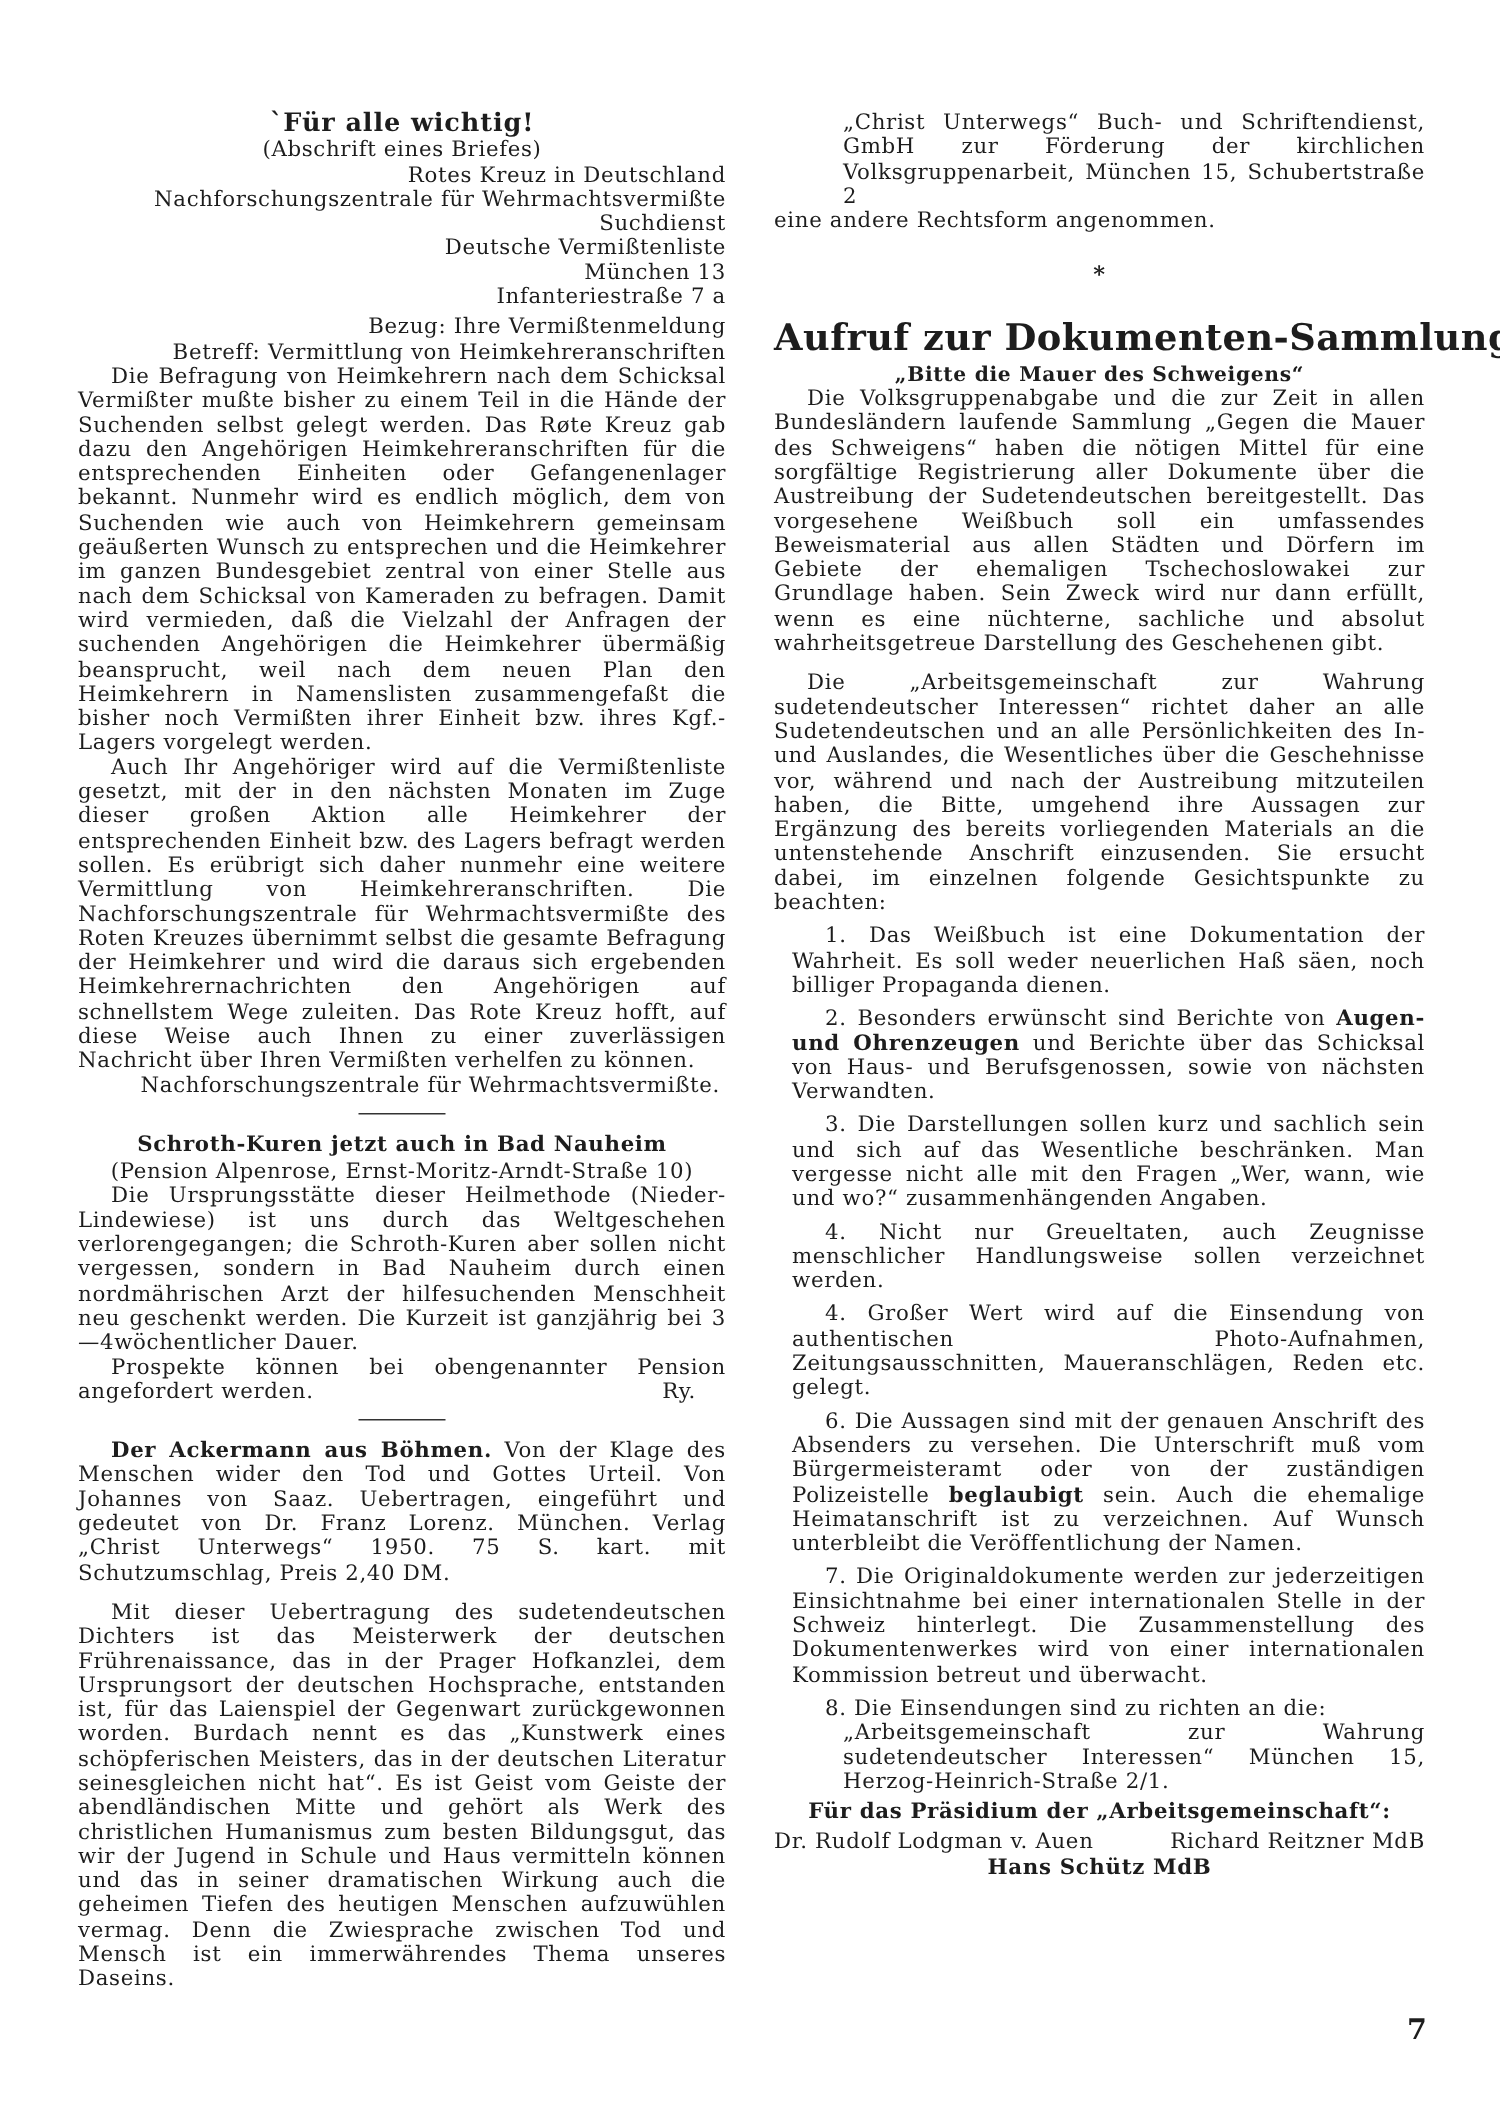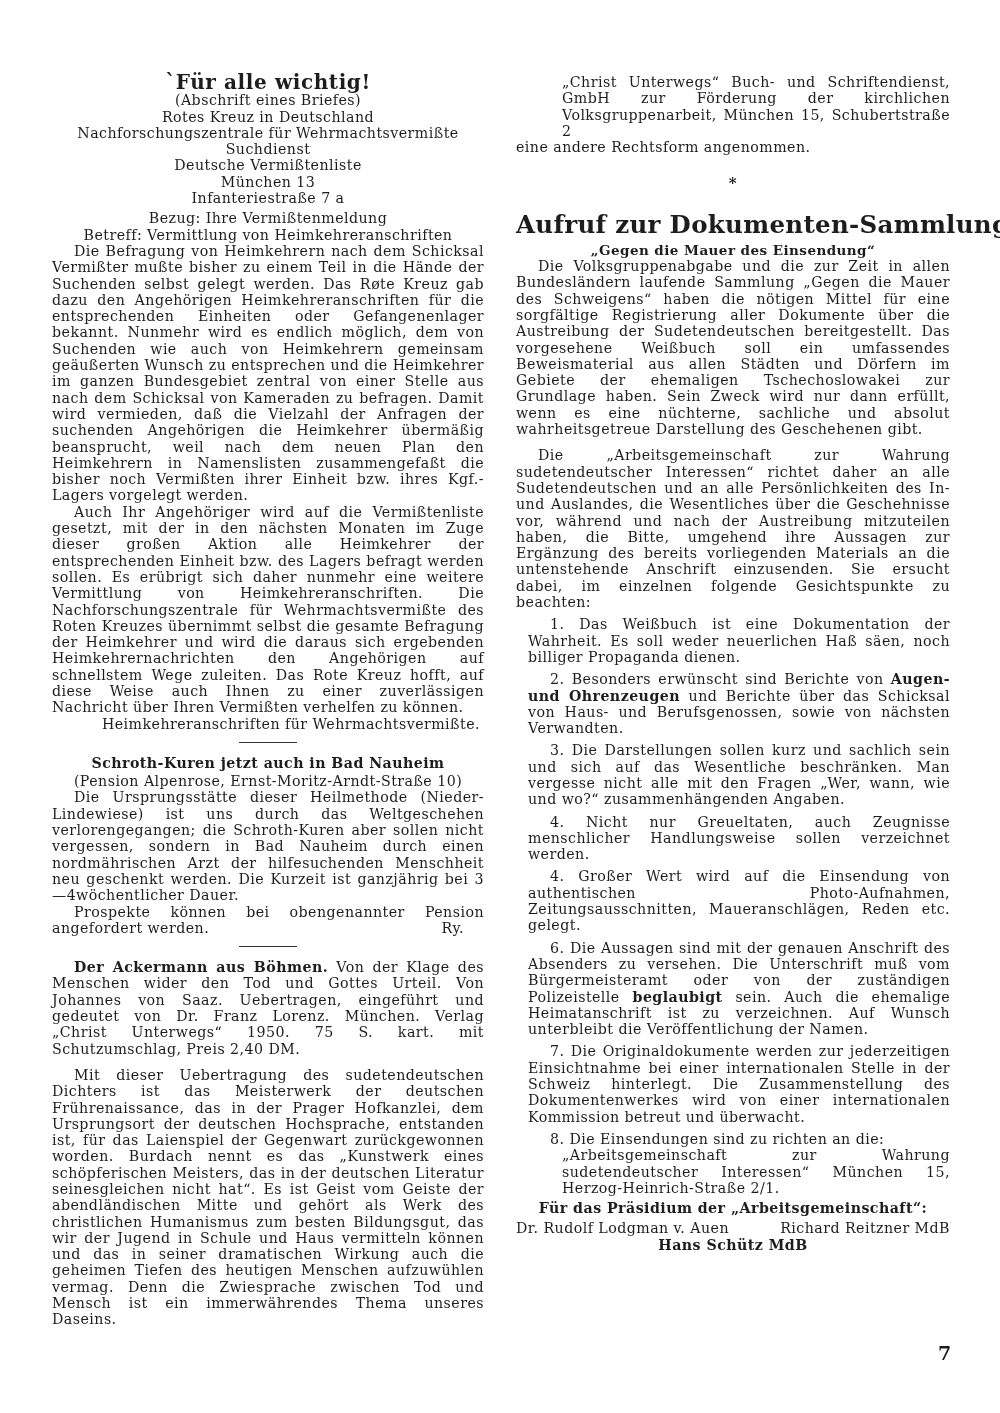--- a/index.html
+++ b/index.html
@@ -7,23 +7,23 @@
     width: 1000px; height: 1413px; background: #ffffff; color: #1d1d1d;
     font-family: "DejaVu Serif", "Liberation Serif", serif;
     position: relative; overflow: hidden;
   }
   .col { position: absolute; top: 74px; font-size: 14.2px; line-height: 16.3px; letter-spacing: 0.45px; }
   .col.left { left: 52px; width: 432px; }
   .col.right { left: 516px; width: 434px; }
   p { margin: 0; text-align: justify; }
   .ind { text-indent: 22px; }
   .center { text-align: center; font-weight: bold; }
-  .h-main { font-weight: bold; font-size: 20px; text-align: center; letter-spacing: 0.6px; margin-bottom: 2px; }
+  .h-main { font-weight: bold; font-size: 17px; text-align: center; letter-spacing: 0.6px; margin-bottom: 2px; }
   .h-sub { text-align: center; }
-  .addr { text-align: center; }
+  .addr { text-align: right; }
   .gap-s { margin-top: 4px; }
   .gap-m { margin-top: 10px; }
   .rule { width: 58px; height: 1px; background: #333; margin: 10px auto 12px auto; }
   .h-sec { font-weight: bold; text-align: center; font-size: 14.2px; margin-bottom: 2px; }
   .b { font-weight: bold; }
   .indent-block { padding-left: 46px; }
   .spaced { letter-spacing: 5px; }
   .star { text-align: center; font-weight: bold; font-size: 15px; margin: 20px 0 18px 0; }
   .h-big { font-weight: bold; font-size: 24.5px; line-height: 30px; letter-spacing: 0.3px; text-align: left; margin-bottom: 2px; white-space: nowrap; }
   .h-quote { font-weight: bold; text-align: center; font-size: 13.5px; }
@@ -44,21 +44,21 @@
       <div>Nachforschungszentrale für Wehrmachtsvermißte</div>
       <div>Suchdienst</div>
       <div>Deutsche Vermißtenliste</div>
       <div>München 13</div>
       <div>Infanteriestraße 7 a</div>
     </div>
     <div class="addr gap-s">Bezug: Ihre Vermißtenmeldung</div>
     <div class="addr">Betreff: Vermittlung von Heimkehreranschriften</div>
     <p class="ind">Die Befragung von Heimkehrern nach dem Schicksal Vermißter mußte bisher zu einem Teil in die Hände der Suchenden selbst gelegt werden. Das Røte Kreuz gab dazu den Angehörigen Heimkehreranschriften für die entsprechenden Einheiten oder Gefangenenlager bekannt. Nunmehr wird es endlich möglich, dem von Suchenden wie auch von Heimkehrern gemeinsam geäußerten Wunsch zu entsprechen und die Heimkehrer im ganzen Bundesgebiet zentral von einer Stelle aus nach dem Schicksal von Kameraden zu befragen. Damit wird vermieden, daß die Vielzahl der Anfragen der suchenden Angehörigen die Heimkehrer übermäßig beansprucht, weil nach dem neuen Plan den Heimkehrern in Namenslisten zusammengefaßt die bisher noch Vermißten ihrer Einheit bzw. ihres Kgf.-Lagers vorgelegt werden.</p>
     <p class="ind">Auch Ihr Angehöriger wird auf die Vermißtenliste gesetzt, mit der in den nächsten Monaten im Zuge dieser großen Aktion alle Heimkehrer der entsprechenden Einheit bzw. des Lagers befragt werden sollen. Es erübrigt sich daher nunmehr eine weitere Vermittlung von Heimkehreranschriften. Die Nachforschungszentrale für Wehrmachtsvermißte des Roten Kreuzes übernimmt selbst die gesamte Befragung der Heimkehrer und wird die daraus sich ergebenden Heimkehrernachrichten den Angehörigen auf schnellstem Wege zuleiten. Das Rote Kreuz hofft, auf diese Weise auch Ihnen zu einer zuverlässigen Nachricht über Ihren Vermißten verhelfen zu können.</p>
-    <div style="text-align:right;padding-right:4px;">Heimkehreranschriften für Wehrmachtsvermißte.</div>
+    <div style="text-align:right;padding-right:4px;">Nachforschungszentrale für Wehrmachtsvermißte.</div>
   </section>
 
   <div class="rule"></div>
 
   <section>
     <div class="h-sec">Schroth-Kuren jetzt auch in Bad Nauheim</div>
     <div class="h-sub">(Pension Alpenrose, Ernst-Moritz-Arndt-Straße 10)</div>
     <p class="ind">Die Ursprungsstätte dieser Heilmethode (Nieder-Lindewiese) ist uns durch das Weltgeschehen verlorengegangen; die Schroth-Kuren aber sollen nicht vergessen, sondern in Bad Nauheim durch einen nordmährischen Arzt der hilfesuchenden Menschheit neu geschenkt werden. Die Kurzeit ist ganzjährig bei 3—4wöchentlicher Dauer.</p>
     <p class="ind"><span>Prospekte können bei obengenannter Pension angefordert werden.</span><span style="float:right;padding-right:20px;">Ry.</span></p>
   </section>
@@ -74,21 +74,21 @@
 <div class="col right">
   <section>
     <p class="indent-block">„Christ Unterwegs“ Buch- und Schriftendienst, GmbH zur Förderung der kirchlichen Volksgruppenarbeit, München 15, Schubertstraße 2</p>
     <p>eine andere Rechtsform angenommen.</p>
   </section>
 
   <div class="star">*</div>
 
   <section>
     <div class="h-big">Aufruf zur Dokumenten-Sammlung</div>
-    <div class="h-quote">„Gegen die Mauer des Einsendung“</div>
+    <div class="h-quote">„Bitte die Mauer des Schweigens“</div>
     <p class="ind">Die Volksgruppenabgabe und die zur Zeit in allen Bundesländern laufende Sammlung „Gegen die Mauer des Schweigens“ haben die nötigen Mittel für eine sorgfältige Registrierung aller Dokumente über die Austreibung der Sudetendeutschen bereitgestellt. Das vorgesehene Weißbuch soll ein umfassendes Beweismaterial aus allen Städten und Dörfern im Gebiete der ehemaligen Tschechoslowakei zur Grundlage haben. Sein Zweck wird nur dann erfüllt, wenn es eine nüchterne, sachliche und absolut wahrheitsgetreue Darstellung des Geschehenen gibt.</p>
     <p class="ind gap-m">Die „Arbeitsgemeinschaft zur Wahrung sudetendeutscher Interessen“ richtet daher an alle Sudetendeutschen und an alle Persönlichkeiten des In- und Auslandes, die Wesentliches über die Geschehnisse vor, während und nach der Austreibung mitzuteilen haben, die Bitte, umgehend ihre Aussagen zur Ergänzung des bereits vorliegenden Materials an die untenstehende Anschrift einzusenden. Sie ersucht dabei, im einzelnen folgende Gesichtspunkte zu beachten:</p>
 
     <p class="list-p"><span>1. Das Weißbuch ist eine Dokumentation der Wahrheit. Es soll weder neuerlichen Haß säen, noch billiger Propaganda dienen.</span></p>
     <p class="list-p"><span>2. Besonders erwünscht sind Berichte von </span><span class="b">Augen- und Ohrenzeugen</span><span> und Berichte über das Schicksal von Haus- und Berufsgenossen, sowie von nächsten Verwandten.</span></p>
     <p class="list-p"><span>3. Die Darstellungen sollen kurz und sachlich sein und sich auf das Wesentliche beschränken. Man vergesse nicht alle mit den Fragen „Wer, wann, wie und wo?“ zusammenhängenden Angaben.</span></p>
     <p class="list-p"><span>4. Nicht nur Greueltaten, auch Zeugnisse menschlicher Handlungsweise sollen verzeichnet werden.</span></p>
     <p class="list-p"><span>4. Großer Wert wird auf die Einsendung von authentischen Photo-Aufnahmen, Zeitungsausschnitten, Maueranschlägen, Reden etc. gelegt.</span></p>
     <p class="list-p"><span>6. Die Aussagen sind mit der genauen Anschrift des Absenders zu versehen. Die Unterschrift muß vom Bürgermeisteramt oder von der zuständigen Polizeistelle </span><span class="b">beglaubigt</span><span> sein. Auch die ehemalige Heimatanschrift ist zu verzeichnen. Auf Wunsch unterbleibt die Veröffentlichung der Namen.</span></p>
     <p class="list-p"><span>7. Die Originaldokumente werden zur jederzeitigen Einsichtnahme bei einer internationalen Stelle in der Schweiz hinterlegt. Die Zusammenstellung des Dokumentenwerkes wird von einer internationalen Kommission betreut und überwacht.</span></p>

